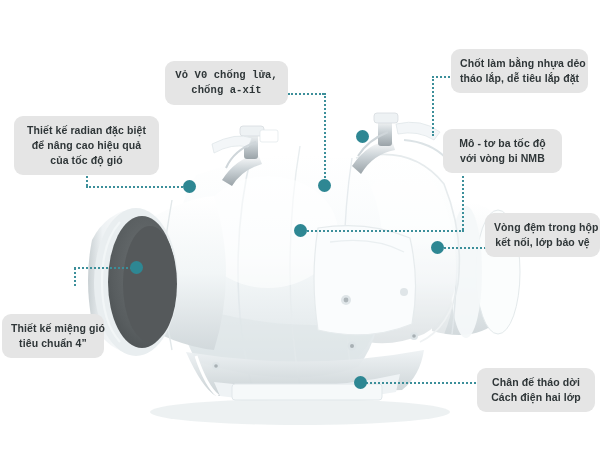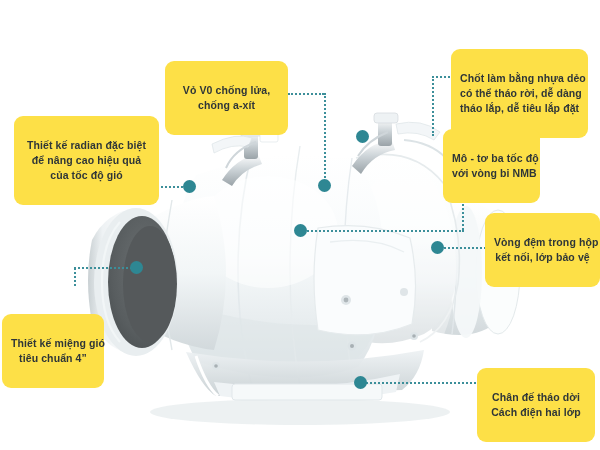--- a/index.html
+++ b/index.html
@@ -21,28 +21,28 @@
     position: absolute;
     left: 0; top: 0;
     width: 600px; height: 450px;
     pointer-events: none;
   }
 
   
   .callout {
     position: absolute;
     box-sizing: border-box;
-    background: #fde047;
+    background: #e5e5e5;
     border-radius: 9px;
     color: #2f3638;
     font-size: 10.5px;
     line-height: 1.42;
     font-weight: bold;
     text-align: center;
-    padding: 22px 9px;
+    padding: 7px 9px;
     letter-spacing: 0.1px;
     z-index: 6;
   }
   .callout .ln { display: block; white-space: nowrap; }
 
   
   .conn-h, .conn-v {
     position: absolute;
     z-index: 5;
   }
@@ -228,32 +228,31 @@
   <div class="dot" style="left:431px; top:241px;"></div>
   <div class="dot" style="left:130px; top:261px;"></div>
   <div class="dot" style="left:354px; top:376px;"></div>
 
   <div class="callout" style="left:14px; top:116px; width:145px;">
     <span class="ln">Thiết kế radian đặc biệt</span>
     <span class="ln">để nâng cao hiệu quả</span>
     <span class="ln">của tốc độ gió</span>
   </div>
 
-  <div class="callout" style="left:165px; top:61px; width:123px;">
+  <div class="callout" style="left:165px; top:61px; width:123px;font-family:Liberation Mono, monospace;">
     <span class="ln">Vỏ V0 chống lửa,</span>
     <span class="ln">chống a-xít</span>
   </div>
 
   <div class="callout" style="left:451px; top:49px; width:137px;">
     <span class="ln">Chốt làm bằng nhựa dẻo</span>
-    <span class="ln">có thể tháo rời, dễ dàng</span>
     <span class="ln">tháo lắp, dễ tiêu lắp đặt</span>
   </div>
 
-  <div class="callout" style="left:443px; top:129px; width:97px;">
+  <div class="callout" style="left:443px; top:129px; width:119px;">
     <span class="ln">Mô - tơ ba tốc độ</span>
     <span class="ln">với vòng bi NMB</span>
   </div>
 
   <div class="callout" style="left:485px; top:213px; width:115px;">
     <span class="ln">Vòng đệm trong hộp</span>
     <span class="ln">kết nối, lớp bảo vệ</span>
   </div>
 
   <div class="callout" style="left:2px; top:284px; width:102px;margin-top:30px;">

